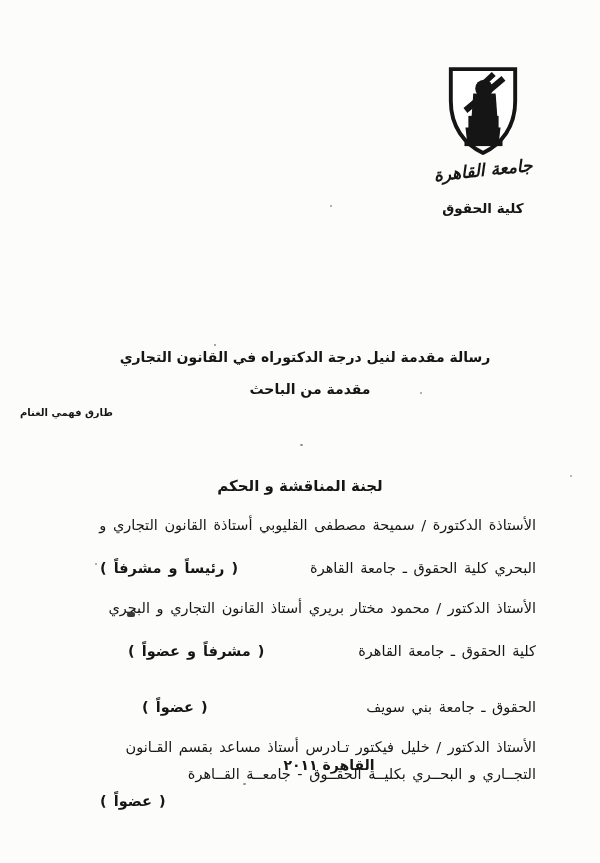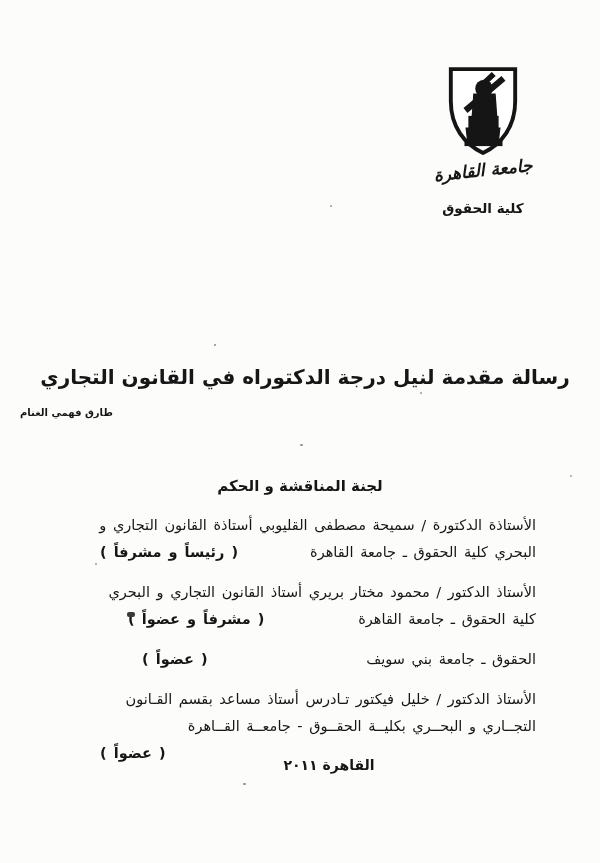--- a/index.html
+++ b/index.html
@@ -37,22 +37,22 @@
     margin:0;text-align:center;
     font-size:45px;font-weight:800;line-height:1.2;
   }
   .title-l2{
     position:absolute;top:262px;left:18px;right:0;
     margin:0;text-align:center;
     font-size:42px;font-weight:800;line-height:1.2;
   }
   .sub1{
     position:absolute;top:349px;left:20px;right:10px;
-    margin:16px;text-align:center;
-    font-size:20px;font-weight:bold;
+    margin:0;text-align:center;
+    font-size:14px;font-weight:bold;
   }
   .sub2{
     position:absolute;top:381px;left:20px;right:0;
     margin:0;text-align:center;
     font-size:14px;font-weight:bold;
   }
   .author{
     position:absolute;top:407px;left:20px;right:0;
     margin:0;text-align:left;
     font-size:10px;font-weight:bold;
@@ -65,21 +65,21 @@
   }
   .members{
     position:absolute;top:512px;right:64px;left:58px;
     font-size:14.5px;
     word-spacing:2px;
   }
   .member{margin-bottom:13px;}
   .member p{margin:0;line-height:27px;}
   .m-name{font-weight:normal;}
   .m-line2{display:flex;justify-content:space-between;align-items:baseline;}
-  .m-role{font-weight:bold;white-space:nowrap;}
+  .m-role{font-weight:bold;white-space:nowrap;margin-top:16px;}
   .member:nth-child(1) .m-role{margin-left:42px;}
   .member:nth-child(2) .m-role{margin-left:70px;}
   .member:nth-child(3) .m-role{margin-left:84px;}
   .m4-role-line{text-align:left;padding-left:42px;}
   
   .footer{
     position:absolute;top:757px;left:58px;right:0;
     margin:0;text-align:center;
     font-size:14px;font-weight:bold;
     direction:rtl;
@@ -102,20 +102,21 @@
       <rect x="25" y="53" width="31" height="13" fill="#151515"></rect>
       <path d="M22,65 L58,65 L56,82 L24,82 Z" fill="#151515"></path>
       <rect x="21" y="78" width="39" height="6" fill="#151515"></rect>
     </svg>
     <div class="calligraphy">جامعة القاهرة</div>
     <div class="faculty">كلية الحقوق</div>
   </div>
 
 
   <p class="sub1">رسالة مقدمة لنيل درجة الدكتوراه في القانون التجاري</p>
+  <p class="sub2">مقدمة من الباحث</p>
   <p class="author">طارق فهمي الغنام</p>
 
   <p class="committee-heading">لجنة المناقشة و الحكم</p>
 
   <div class="members">
 
     <div class="member">
       <p><span class="m-name">الأستاذة الدكتورة / سميحة مصطفى القليوبي</span> <span>أستاذة  القانون  التجاري و</span></p>
       <p class="m-line2">
         <span>البحري  كلية الحقوق ـ جامعة القاهرة</span>

